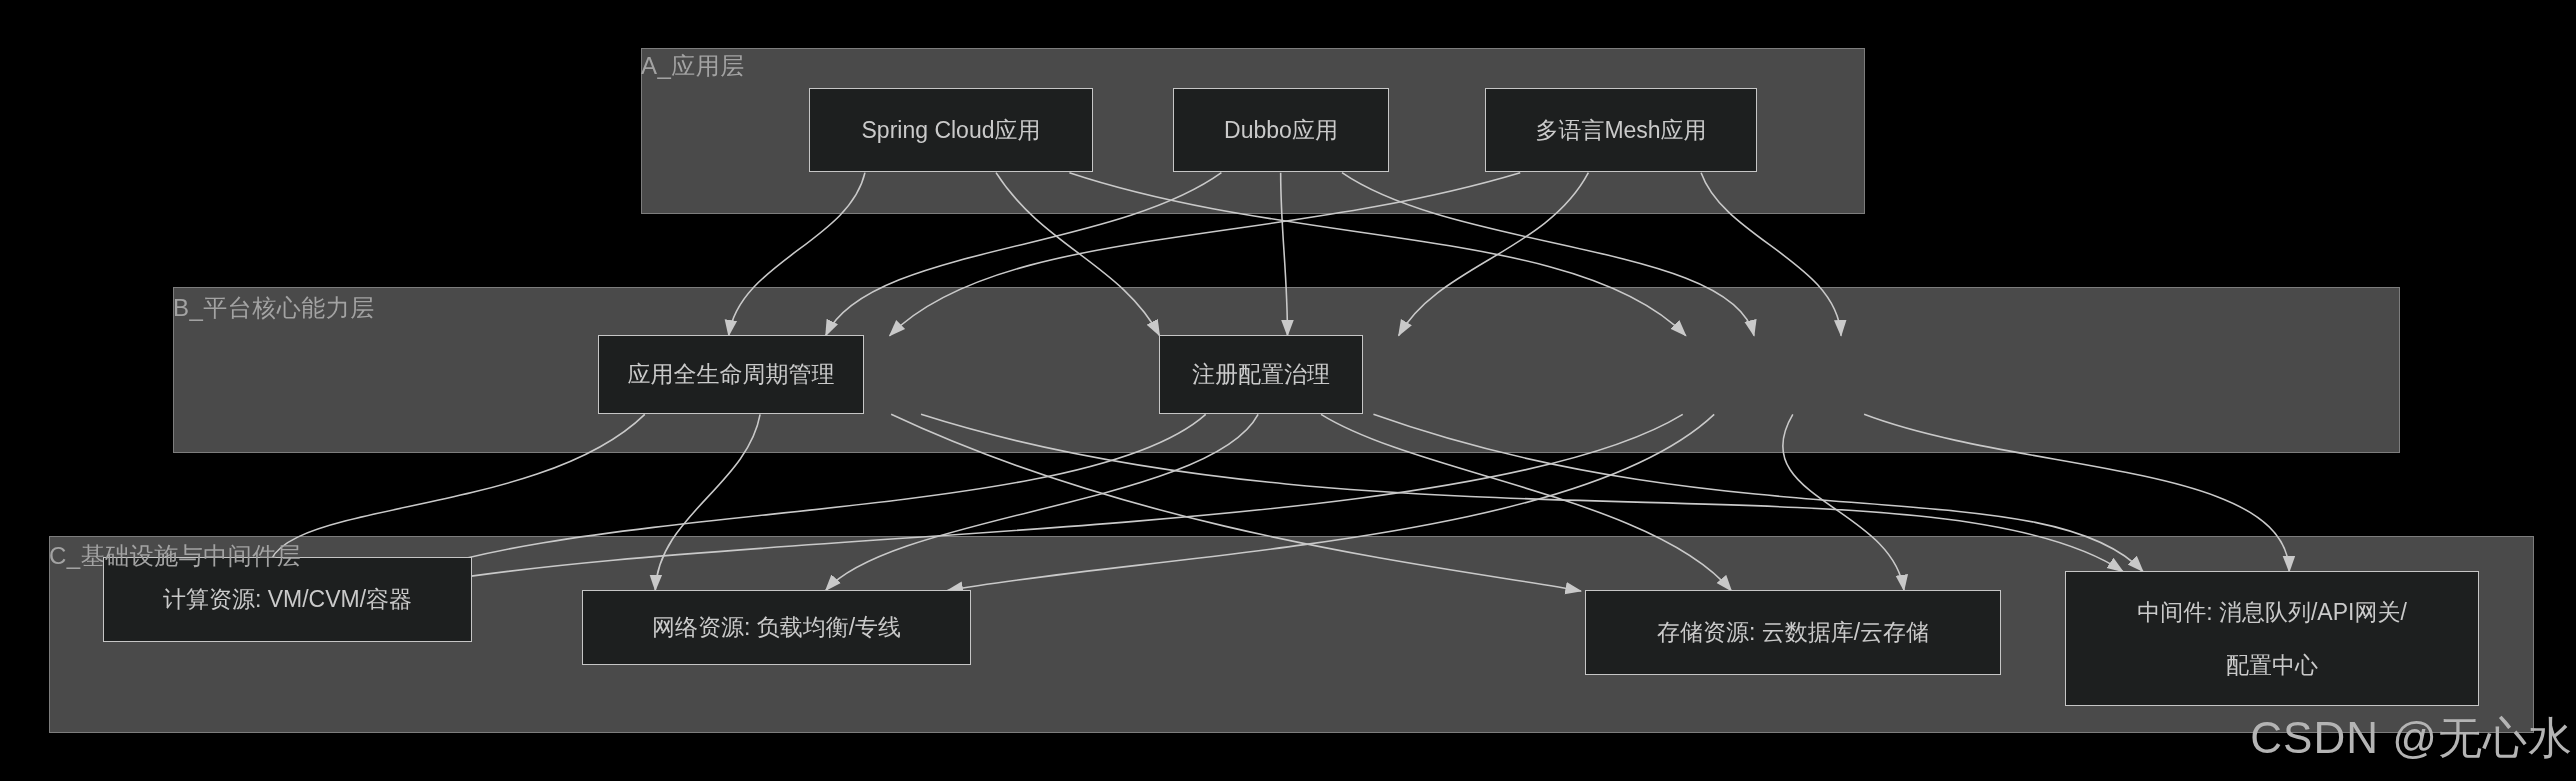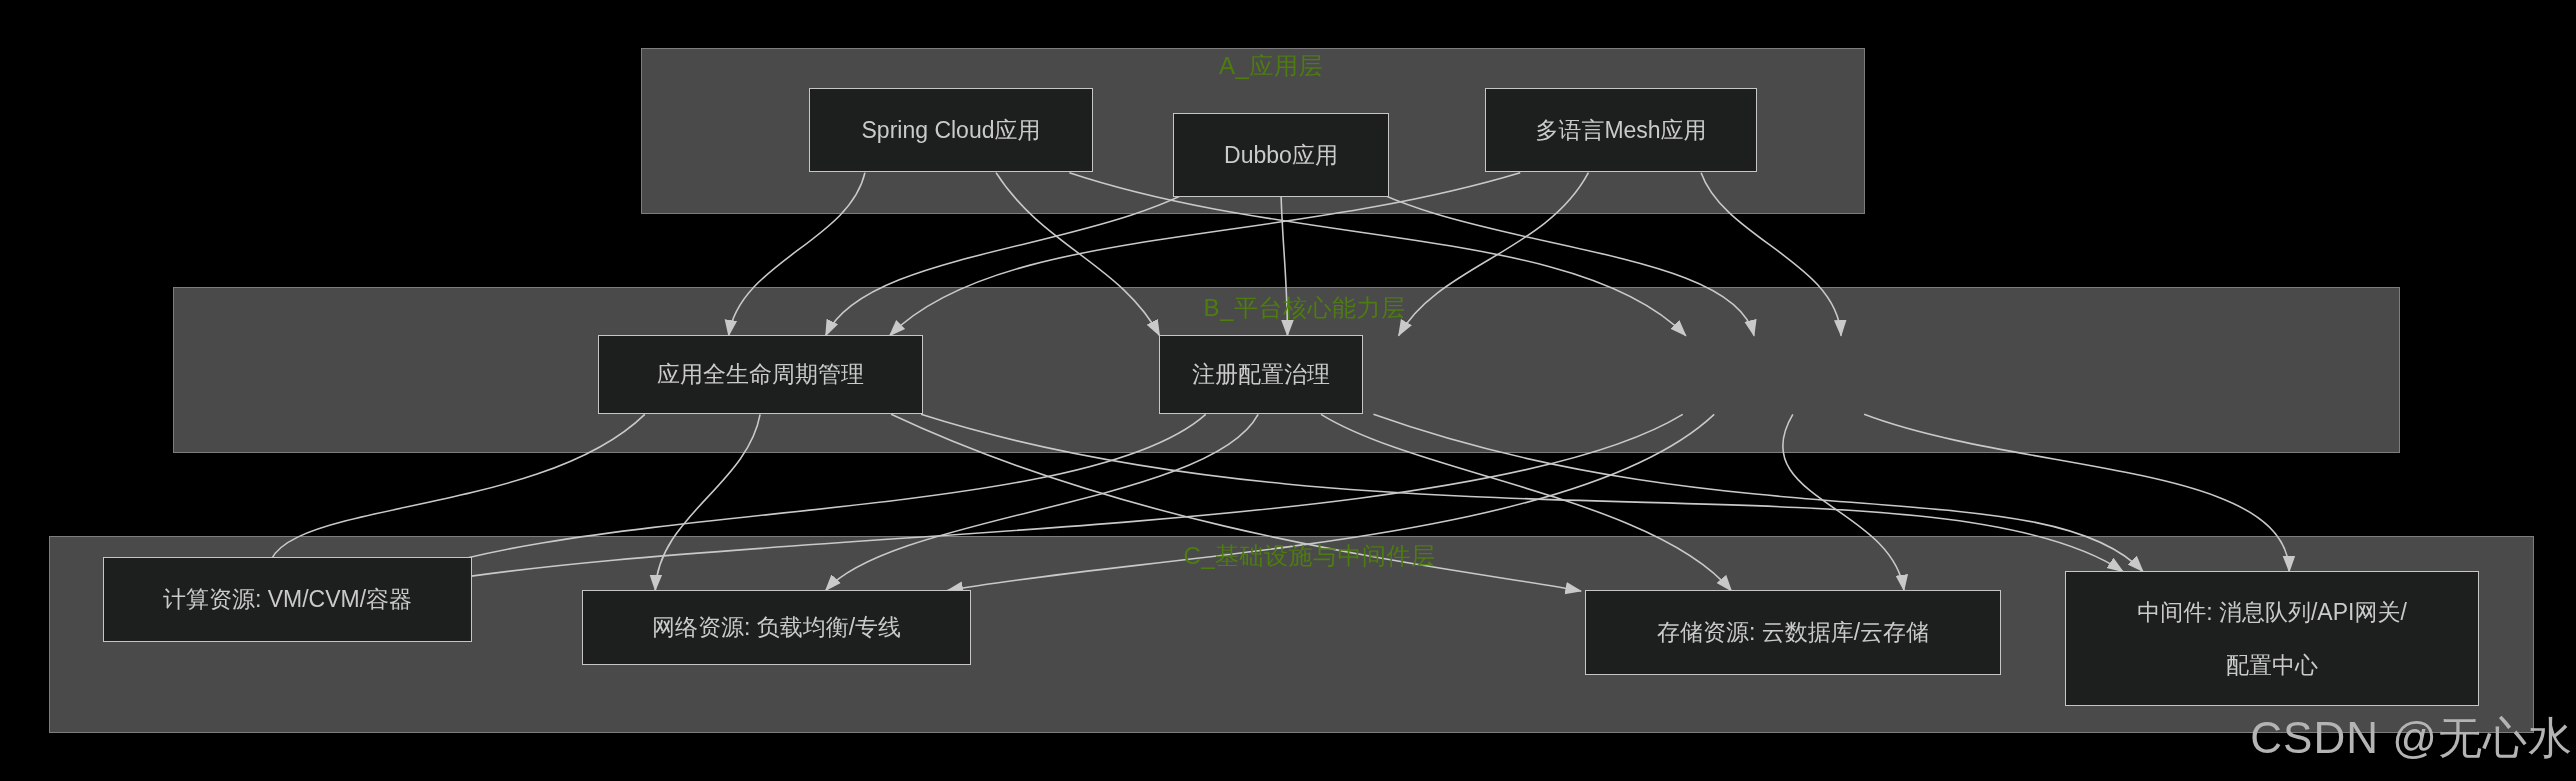--- a/index.html
+++ b/index.html
@@ -5,22 +5,22 @@
   html,body{margin:0;padding:0;background:#000;}
   #stage{
     position:relative;width:2576px;height:782px;background:#000;overflow:hidden;
     font-family:"Liberation Sans","DejaVu Sans",sans-serif;
   }
   .cluster{
     position:absolute;background:#4a4a4a;border:1px solid #7d7d7d;
     box-sizing:border-box;z-index:1;
   }
   .cluster-title{
-    position:absolute;z-index:4;text-align:center;color:#4d7c0f;
-    font-size:24px;line-height:27px;letter-spacing:0.5px;padding-left:18px;
+    position:absolute;z-index:4;text-align:left;color:#a3a3a3;
+    font-size:24px;line-height:27px;letter-spacing:0.5px;
   }
   #edges{position:absolute;left:0;top:0;z-index:2;}
   .node{
     position:absolute;background:#1d1f1f;border:1.6px solid #c6c6c6;
     box-sizing:border-box;z-index:3;display:flex;align-items:center;justify-content:center;
   }
   .node .lbl{
     color:#cacaca;font-size:23px;line-height:2.3;text-align:center;white-space:pre-line;
   }
   #watermark{
@@ -68,27 +68,27 @@
       </g>
   </svg>
 
   <div class="cluster-title" style="left: 641px; top: 52px; width: 1224px;">A_应用层</div>
   <div class="cluster-title" style="left: 173px; top: 294px; width: 2227px;">B_平台核心能力层</div>
   <div class="cluster-title" style="left: 49px; top: 542px; width: 2485px;">C_基础设施与中间件层</div>
 
   <div class="node" style="left: 809px; top: 88px; width: 284px; height: 84px;">
       <span class="lbl">Spring Cloud应用</span>
     </div>
-  <div class="node" style="left: 1173px; top: 88px; width: 216px; height: 84px; margin-top: 25px;">
+  <div class="node" style="left: 1173px; top: 88px; width: 216px; height: 84px;">
       <span class="lbl">Dubbo应用</span>
     </div>
   <div class="node" style="left: 1485px; top: 88px; width: 272px; height: 84px;">
       <span class="lbl">多语言Mesh应用</span>
     </div>
-  <div class="node" style="left: 598px; top: 335px; width: 325px; height: 79px;">
+  <div class="node" style="left: 598px; top: 335px; width: 266px; height: 79px;">
       <span class="lbl">应用全生命周期管理</span>
     </div>
   <div class="node" style="left: 1159px; top: 335px; width: 204px; height: 79px;">
       <span class="lbl">注册配置治理</span>
     </div>
   <div class="node" style="left: 103px; top: 557px; width: 369px; height: 85px;">
       <span class="lbl">计算资源: VM/CVM/容器</span>
     </div>
   <div class="node" style="left: 582px; top: 590px; width: 389px; height: 75px;">
       <span class="lbl">网络资源: 负载均衡/专线</span>

